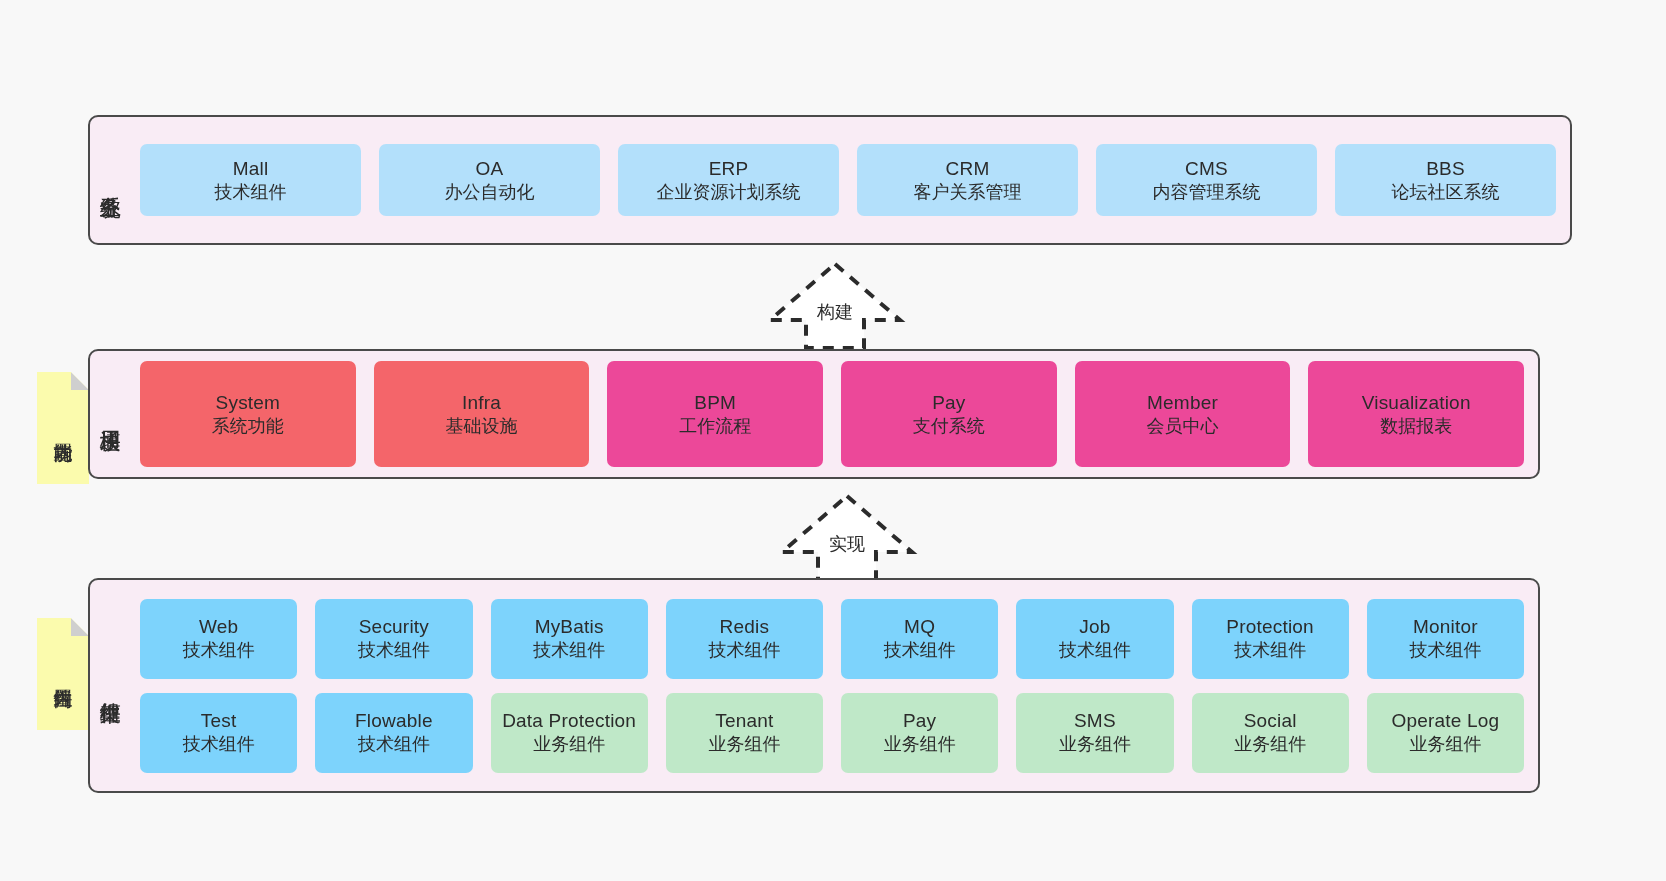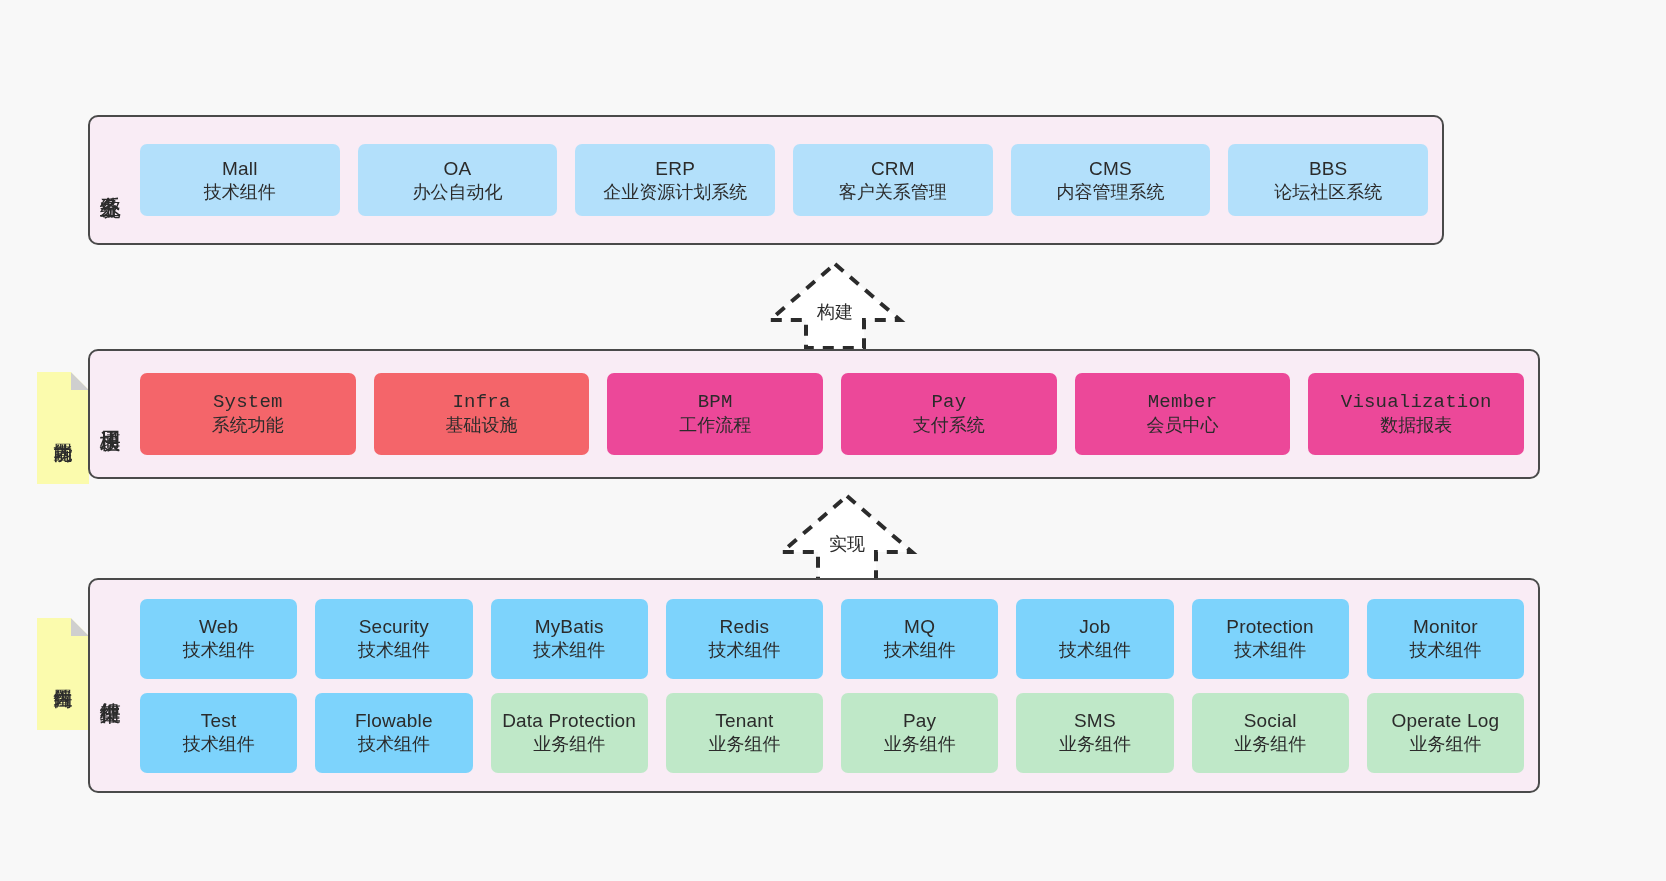--- a/index.html
+++ b/index.html
@@ -85,26 +85,26 @@
   }
 
   
   .c-blue      { background: #b3e0fb; }
   .c-red       { background: #f4656a; }
   .c-pink      { background: #ec4899; }
   .c-green     { background: #7dd3fc; }
   .c-lgreen    { background: #bfe8c8; }
 
   
-  #layer-business { left: 88px;  top: 115px; width: 1356px; height: 130px; }
+  #layer-business { left: 88px;  top: 115px; width: 1484px; height: 130px; }
   #layer-modules  { left: 88px;  top: 349px; width: 1452px; height: 130px; }
   #layer-frame    { left: 88px;  top: 578px; width: 1452px; height: 215px; }
 
   #layer-business .card { height: 72px; }
-  #layer-modules  .card { height: 82px; font-family: Liberation Mono, monospace; }
+  #layer-modules  .card { height: 106px; }
   #layer-frame    .card { height: 80px; }
 
   
   .sticky {
     position: absolute;
     width: 52px;
     background: #fbfbad;
     font-size: 19px;
     line-height: 1.17;
     writing-mode: vertical-rl;

